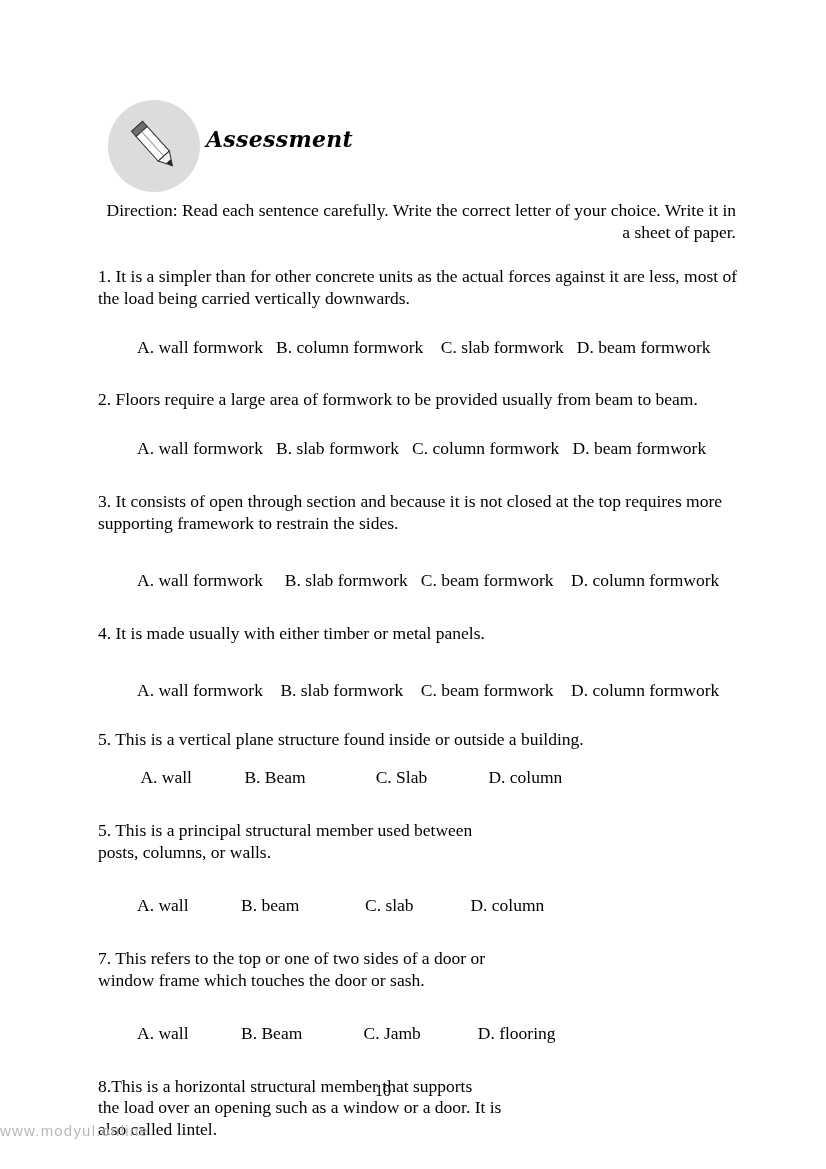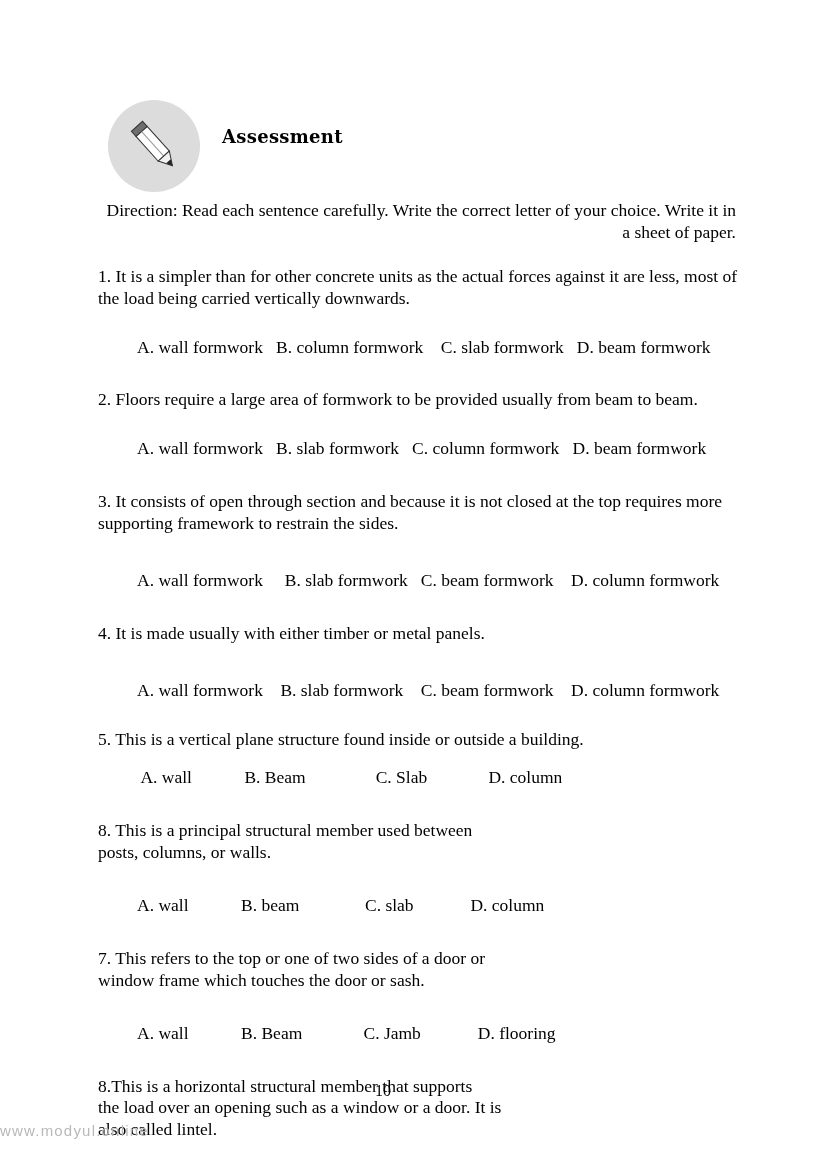--- a/index.html
+++ b/index.html
@@ -39,25 +39,26 @@
     border-radius: 50%;
     background: #dcdcdc;
   }
   .pencil-badge svg {
     position: absolute;
     left: 14px;
     top: 14px;
   }
   .assessment-title {
     position: absolute;
-    left: 124px;
+    left: 108px;
     top: 26px;
     font-family: "DejaVu Serif", serif;
     font-weight: bold;
-    font-size: 18px;
+    font-style: italic;
+    font-size: 22px;
     letter-spacing: 0.3px;
     white-space: nowrap;
   }
 
   
   .content {
     position: absolute;
     left: 98px;
     top: 200px;
     width: 650px;
@@ -168,21 +169,21 @@
     <div class="gap-10"></div>
 
     <div class="qblock">
       <p class="qtext">5.  This is a vertical plane structure found inside or outside a building.</p>
       <p class="choices"> A. wall            B. Beam                C. Slab              D. column</p>
     </div>
 
     <div class="gap-14"></div>
 
     <div class="qblock">
-      <p class="qtext">8. This is a principal structural member used between
+      <p class="qtext">5. This is a principal structural member used between
 posts, columns, or walls.</p>
       <div class="gap-14"></div>
       <p class="choices">A. wall            B. beam               C. slab             D. column</p>
     </div>
 
     <div class="gap-14"></div>
 
     <div class="qblock">
       <p class="qtext">7. This refers to the top or one of two sides of a door or
 window frame which touches the door or sash.</p>

